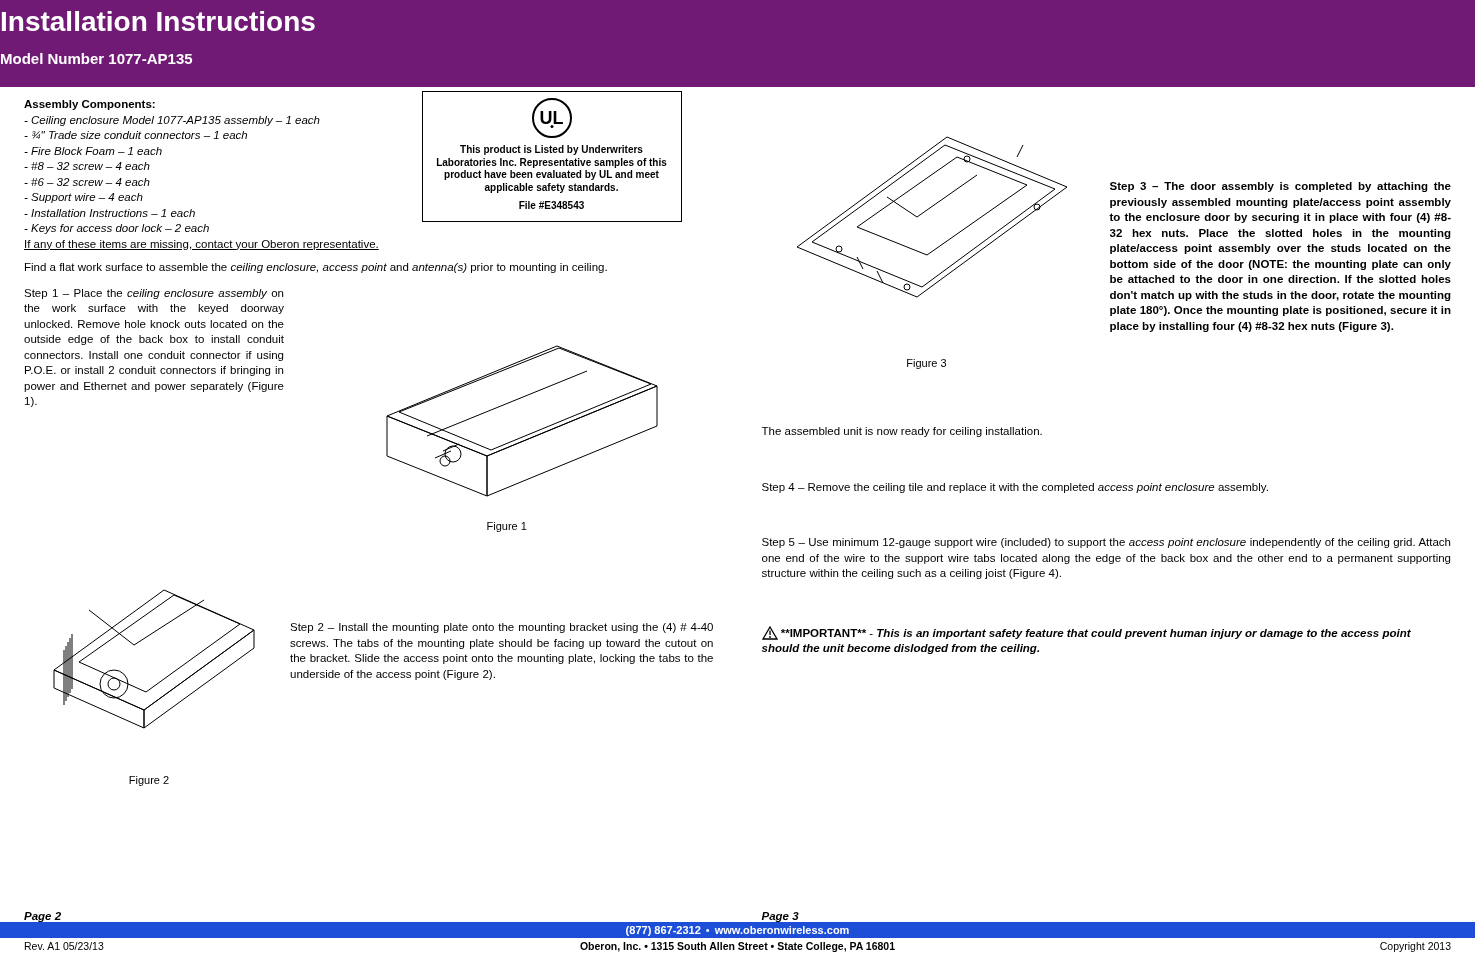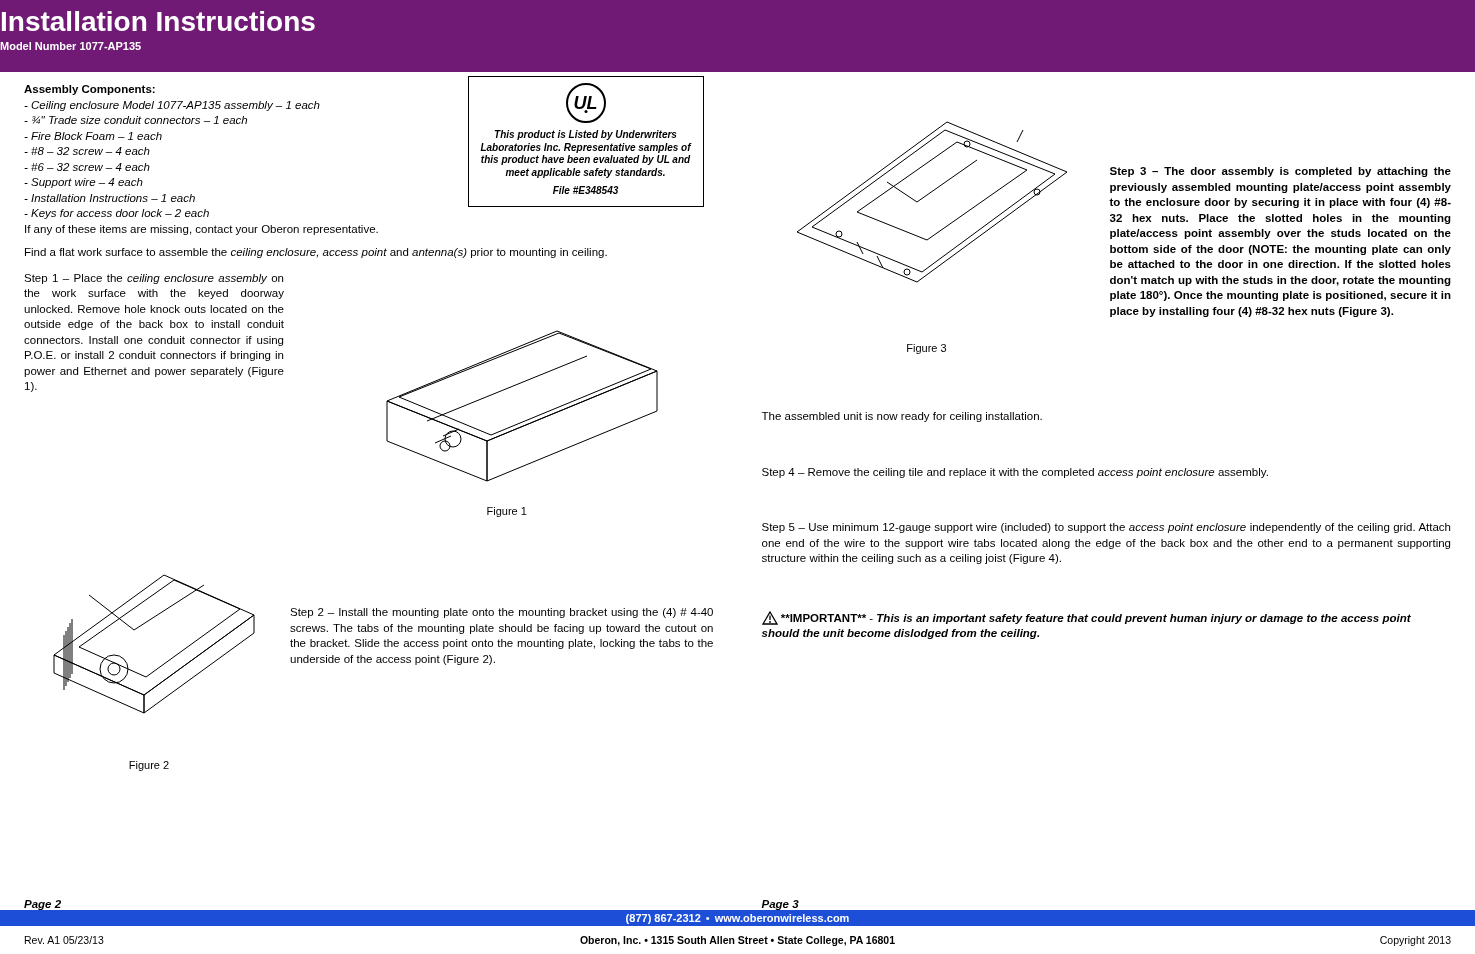--- a/index.html
+++ b/index.html
@@ -1,26 +1,26 @@
 <!DOCTYPE html>
 <html><head>
 <meta charset="utf-8">
 <style>
   * { margin: 0; padding: 0; box-sizing: border-box; }
   html, body { width: 1475px; height: 954px; font-family: Arial, Helvetica, sans-serif; background: #fff; color: #000; }
   .page { width: 1475px; height: 954px; display: flex; flex-direction: column; }
   .banner { background: #701a75; color: #fff; text-align: left; padding: 6px 0 20px; }
   .banner-title { font-size: 28px; font-weight: bold; }
-  .banner-sub { font-size: 11px; font-weight: bold; margin-top: 2px; }
+  .banner-sub { font-size: 15px; font-weight: bold; margin-top: 12px; }
   .content { flex: 1; display: flex; }
   .col { width: 50%; padding: 10px 24px 4px; position: relative; font-size: 11.5px; line-height: 1.35; }
   .assembly-h { font-weight: bold; }
   .components p { font-style: italic; }
-  .components .note { font-style: normal; }
-  .ul-box { position: absolute; top: 4px; right: 34px; width: 236px; border: 1px solid #000; text-align: center; padding: 6px 8px 8px; font-size: 10px; line-height: 1.25; font-style: italic; }
+  .components .note { font-style: normal; text-decoration: underline; }
+  .ul-box { position: absolute; top: 4px; right: 56px; width: 260px; border: 1px solid #000; text-align: center; padding: 6px 8px 8px; font-size: 10px; line-height: 1.25; }
   .ul-logo { width: 40px; height: 40px; border: 2.5px solid #000; border-radius: 50%; margin: 0 auto 6px; display: flex; align-items: center; justify-content: center; font-weight: bold; font-size: 18px; position: relative; }
   .ul-logo::after { content: ""; position: absolute; bottom: 8px; left: 50%; transform: translateX(-50%); width: 3px; height: 3px; background: #000; border-radius: 50%; }
   .ul-box .bold { font-weight: bold; }
   .flat { margin-top: 8px; }
   .row1 { display: flex; margin-top: 10px; gap: 16px; }
   .step1-text { width: 260px; text-align: justify; }
   .fig1-wrap { flex: 1; text-align: center; }
   .fig-svg { display: inline-block; }
   .fig-label { text-align: center; font-size: 11px; margin-top: 4px; }
   .row2 { display: flex; margin-top: 16px; gap: 16px; align-items: flex-start; }
@@ -31,21 +31,21 @@
   .step3-text { flex: 1; text-align: justify; margin-top: 82px; font-weight: bold; }
   .para { margin-top: 40px; text-align: justify; }
   .para.first { margin-top: 54px; }
   .important { margin-top: 44px; }
   .important svg { vertical-align: -3px; }
   .foot-pages { display: flex; font-size: 11.5px; font-style: italic; font-weight: bold; }
   .foot-pages > div { width: 50%; padding: 0 24px; }
   .foot-pages .right { text-align: left; }
   .footer { background: #1d4ed8; color: #fff; text-align: center; font-size: 11px; padding: 2px 0; }
   .footer .dot { padding: 0 5px; }
-  .footline { font-size: 10.5px; padding: 8px 24px; display: flex; justify-content: space-between; align-items: center; }
+  .footline { font-size: 10.5px; padding: 2px 24px; display: flex; justify-content: space-between; align-items: center; }
   .footline .mid { position: absolute; left: 50%; transform: translateX(-50%); font-weight: bold; }
   .footline-wrap { position: relative; }
 </style>
 </head>
 <body>
 
 <div class="page">
 
   <div class="banner">
     <div class="banner-title">Installation Instructions</div>

